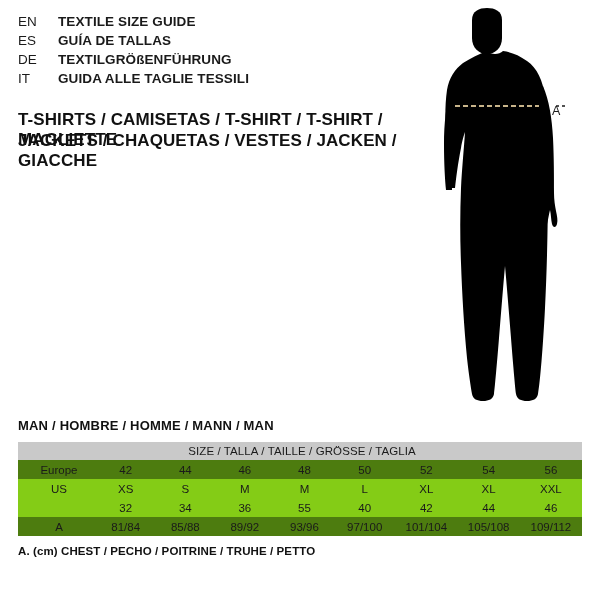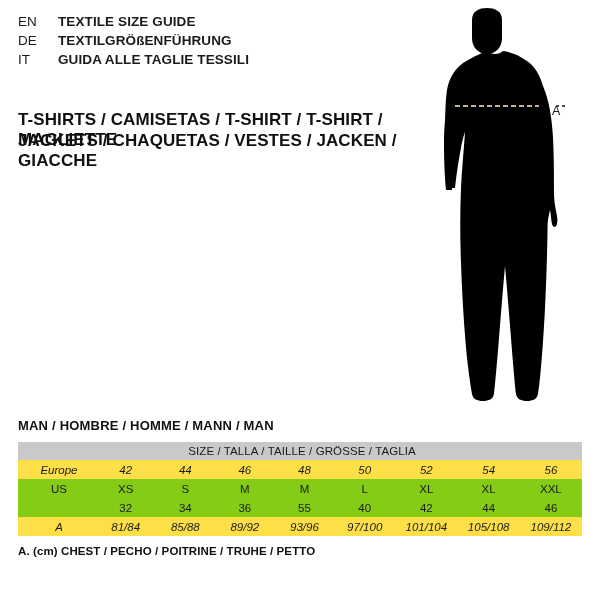--- a/index.html
+++ b/index.html
@@ -108,21 +108,21 @@
   .row-header td {
     background: #c9c9c9;
     font-size: 11.5px;
     height: 18px;
   }
   .row-header td.first {
     padding-left: 4px;
     letter-spacing: 0.1px;
   }
   .row-shade td { background: #84cc16; }
-  .row-plain td { background: #fde047; font-style: italic; }
+  .row-plain td { background: #4d7c0f; }
   .size-table td.first {
     width: 84px;
     padding-left: 4px;
     text-align: center;
   }
   .size-table td.val {
     width: 68px;
     text-align: center;
   }
 
@@ -139,20 +139,24 @@
 </style>
 </head>
 <body>
 
 <div class="page">
 
   <div class="lang-block">
     <div class="lang-row">
       <span class="lang-code">EN</span>
       <span class="lang-text">TEXTILE SIZE GUIDE</span>
+    </div>
+    <div class="lang-row">
+      <span class="lang-code">ES</span>
+      <span class="lang-text">GUÍA DE TALLAS</span>
     </div>
     <div class="lang-row">
       <span class="lang-code">DE</span>
       <span class="lang-text">TEXTILGRÖßENFÜHRUNG</span>
     </div>
     <div class="lang-row">
       <span class="lang-code">IT</span>
       <span class="lang-text">GUIDA ALLE TAGLIE TESSILI</span>
     </div>
   </div>

